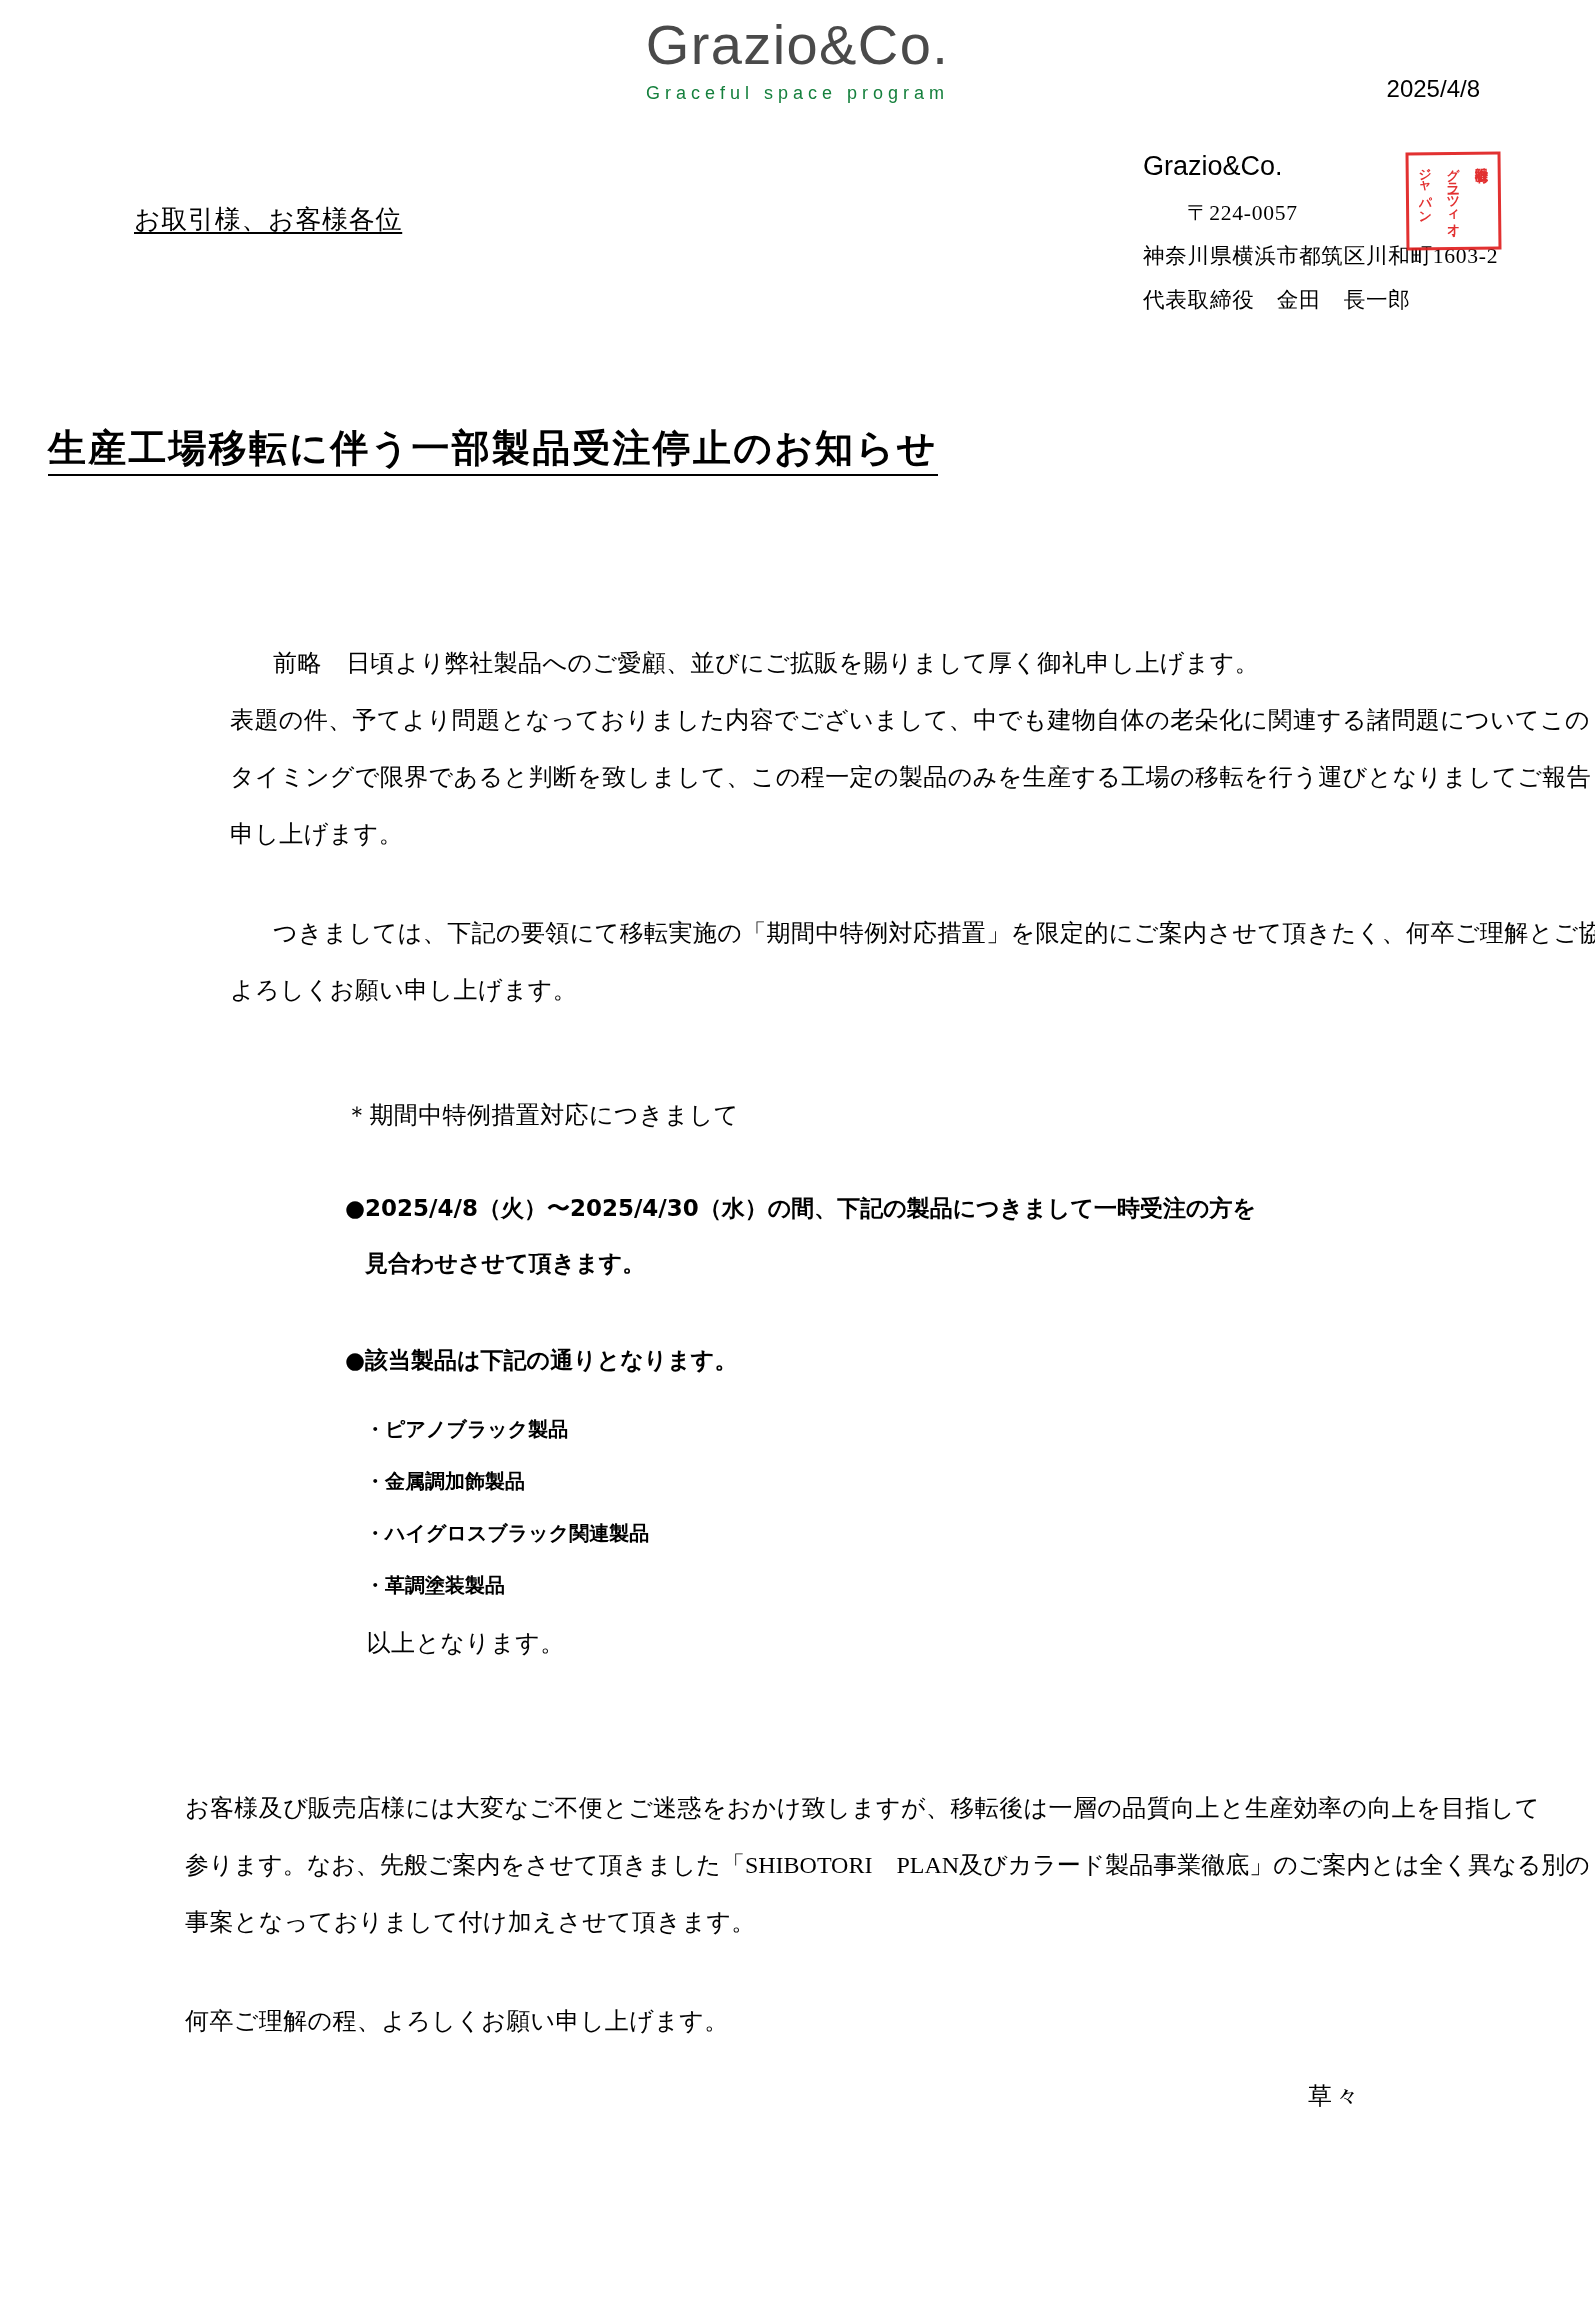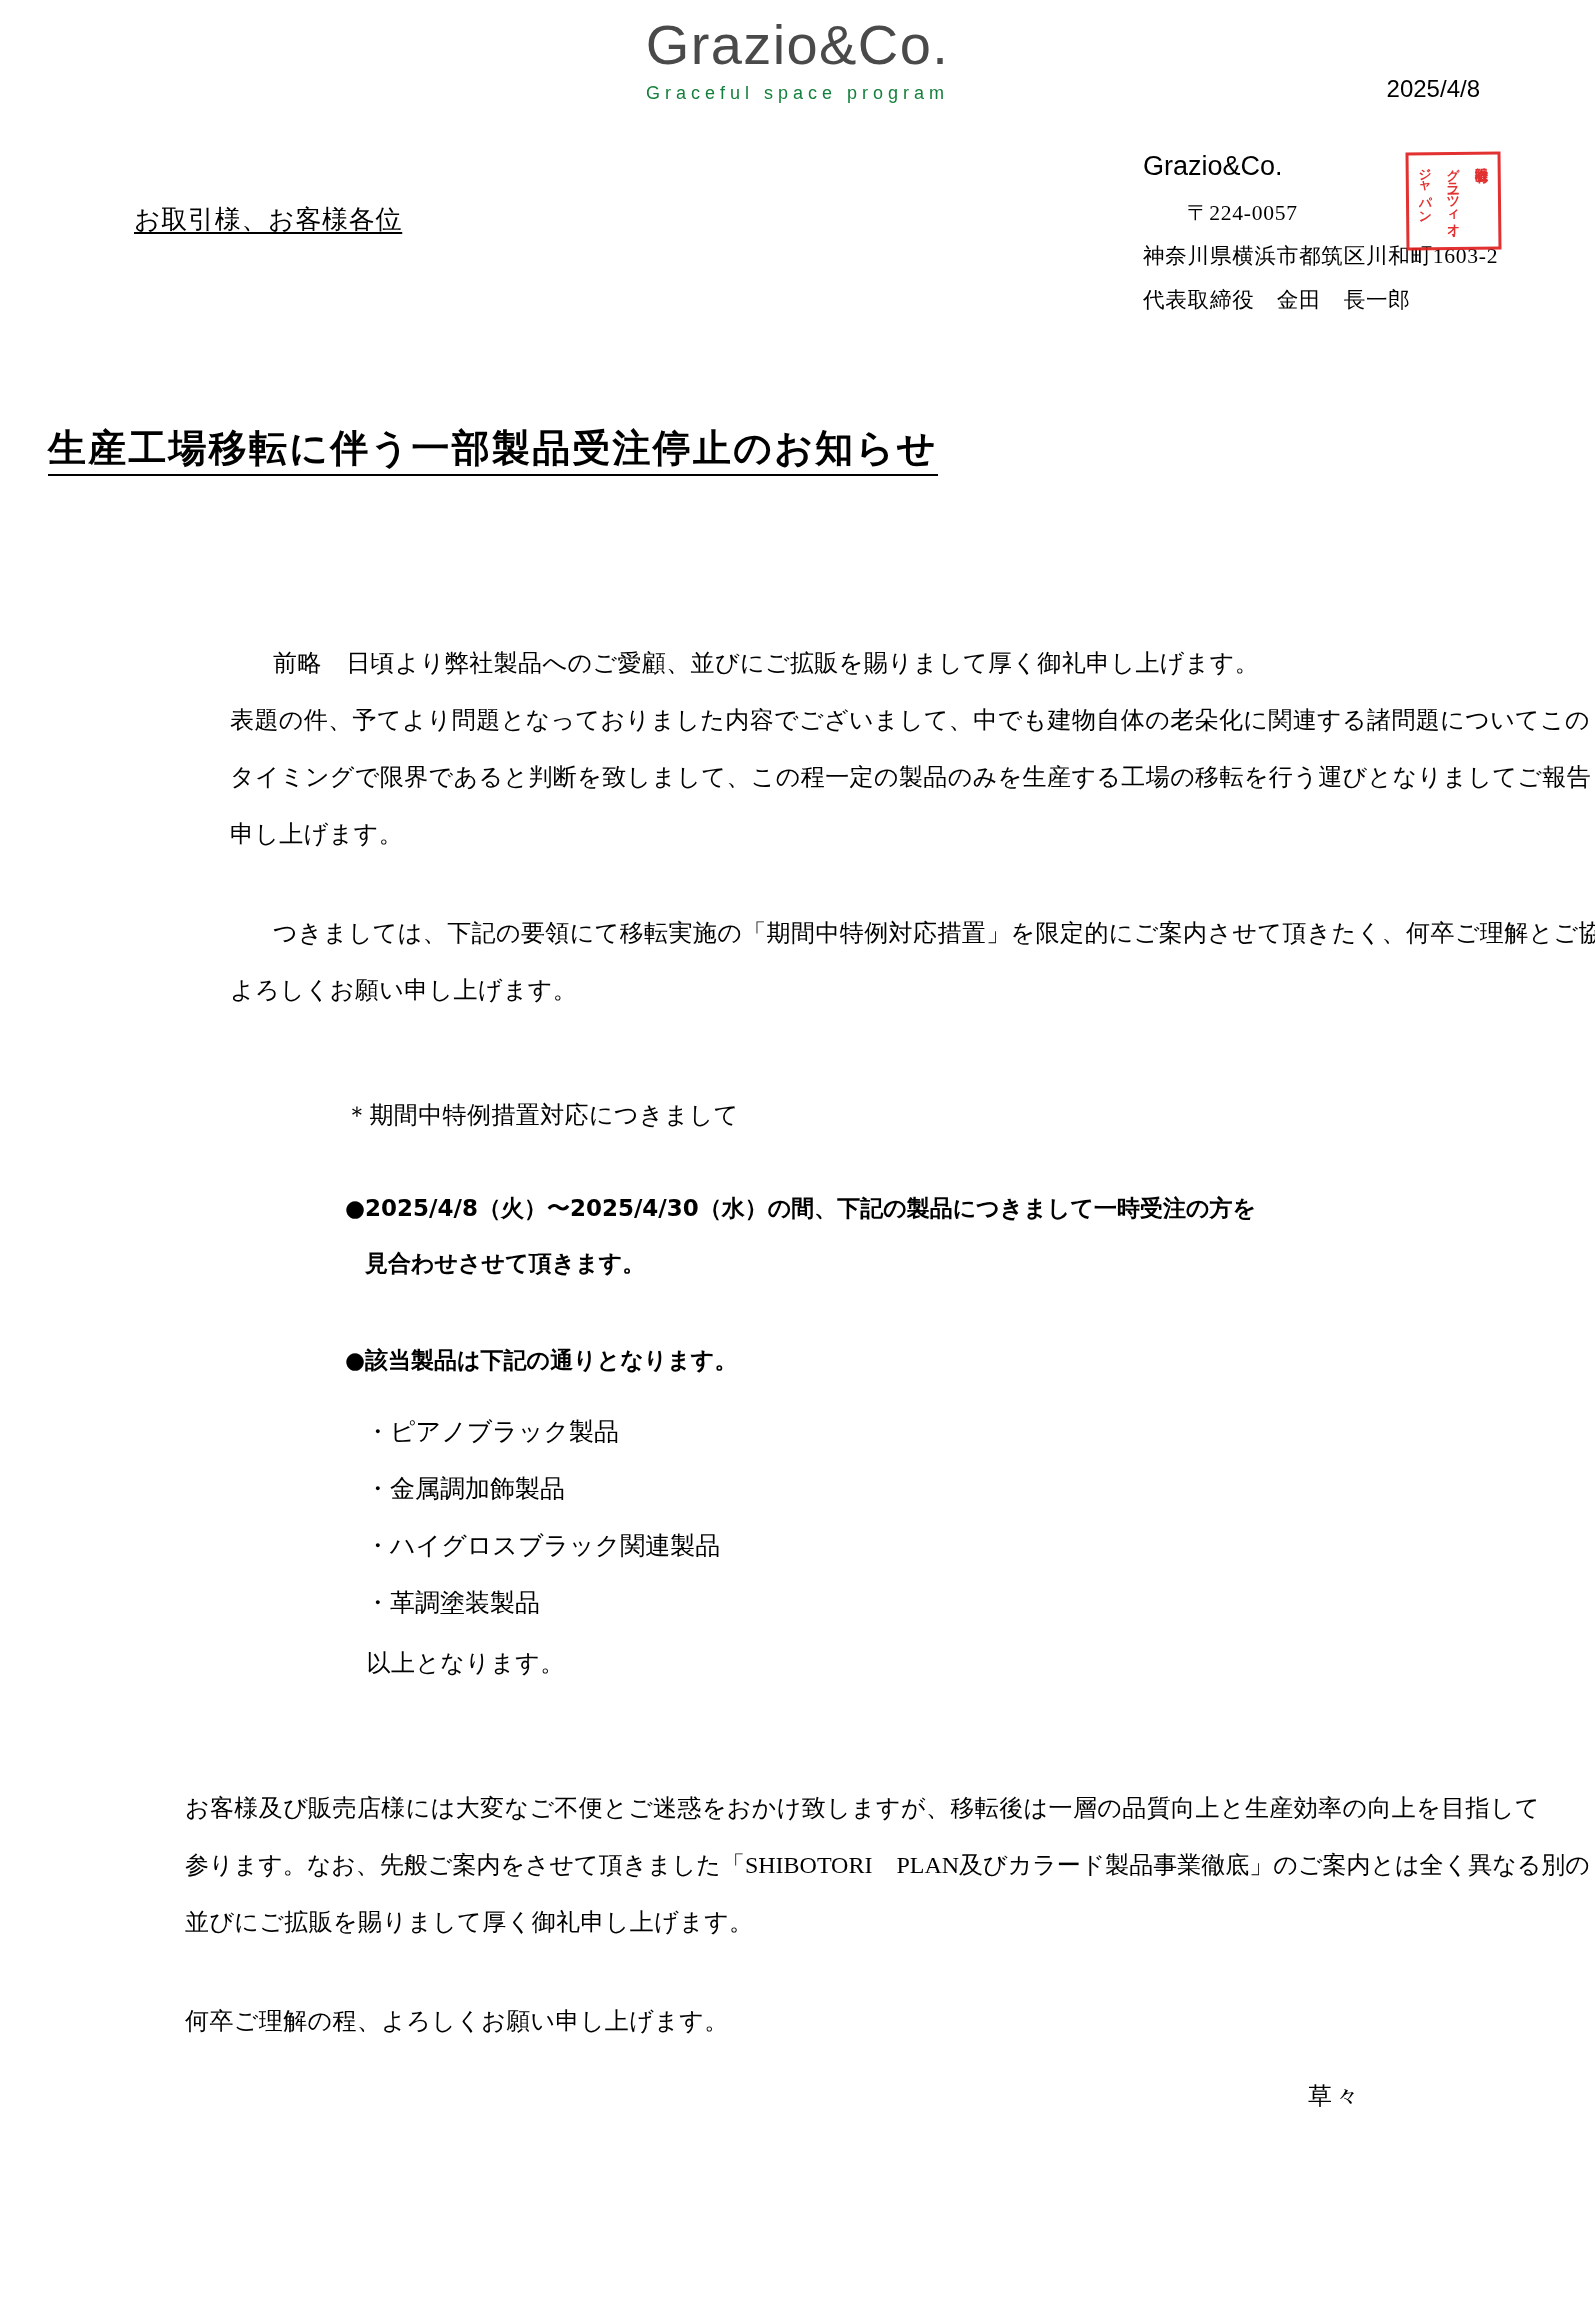--- a/index.html
+++ b/index.html
@@ -193,22 +193,22 @@
     font-family: "DejaVu Sans", "Liberation Sans", sans-serif;
     font-size: 23px;
     font-weight: 700;
     letter-spacing: 0px;
     line-height: 1;
     margin-bottom: 47px;
     white-space: nowrap;
   }
   .prod-item {
     font-family: "DejaVu Sans", "Liberation Sans", sans-serif;
-    font-size: 25px;
-    font-weight: 400;
+    font-size: 20px;
+    font-weight: 700;
     letter-spacing: 0px;
     line-height: 1;
     margin-bottom: 32px;
     padding-left: 20px;
     white-space: nowrap;
   }
   .closing-line {
     font-size: 24px;
     letter-spacing: 0.4px;
     padding-left: 21.6px;
@@ -300,21 +300,21 @@
     <div class="prod-item">・金属調加飾製品</div>
     <div class="prod-item">・ハイグロスブラック関連製品</div>
     <div class="prod-item">・革調塗装製品</div>
 
     <div class="closing-line">以上となります。</div>
   </div>
 
   <div class="footer-body">
     <div class="fn">お客様及び販売店様には大変なご不便とご迷惑をおかけ致しますが、移転後は一層の品質向上と生産効率の向上を目指して</div>
     <div class="fn mono-quote">参ります。なお、先般ご案内をさせて頂きました「SHIBOTORI　PLAN及びカラード製品事業徹底」のご案内とは全く異なる別の</div>
-    <div class="fn">並びにご拡販を賜りまして厚く御礼申し上げます。</div>
+    <div class="fn">事案となっておりまして付け加えさせて頂きます。</div>
     <div class="gap-md"></div>
     <div class="fn">何卒ご理解の程、よろしくお願い申し上げます。</div>
   </div>
 
   <div class="valediction">草々</div>
 
 </div>
 
 
 </body></html>

